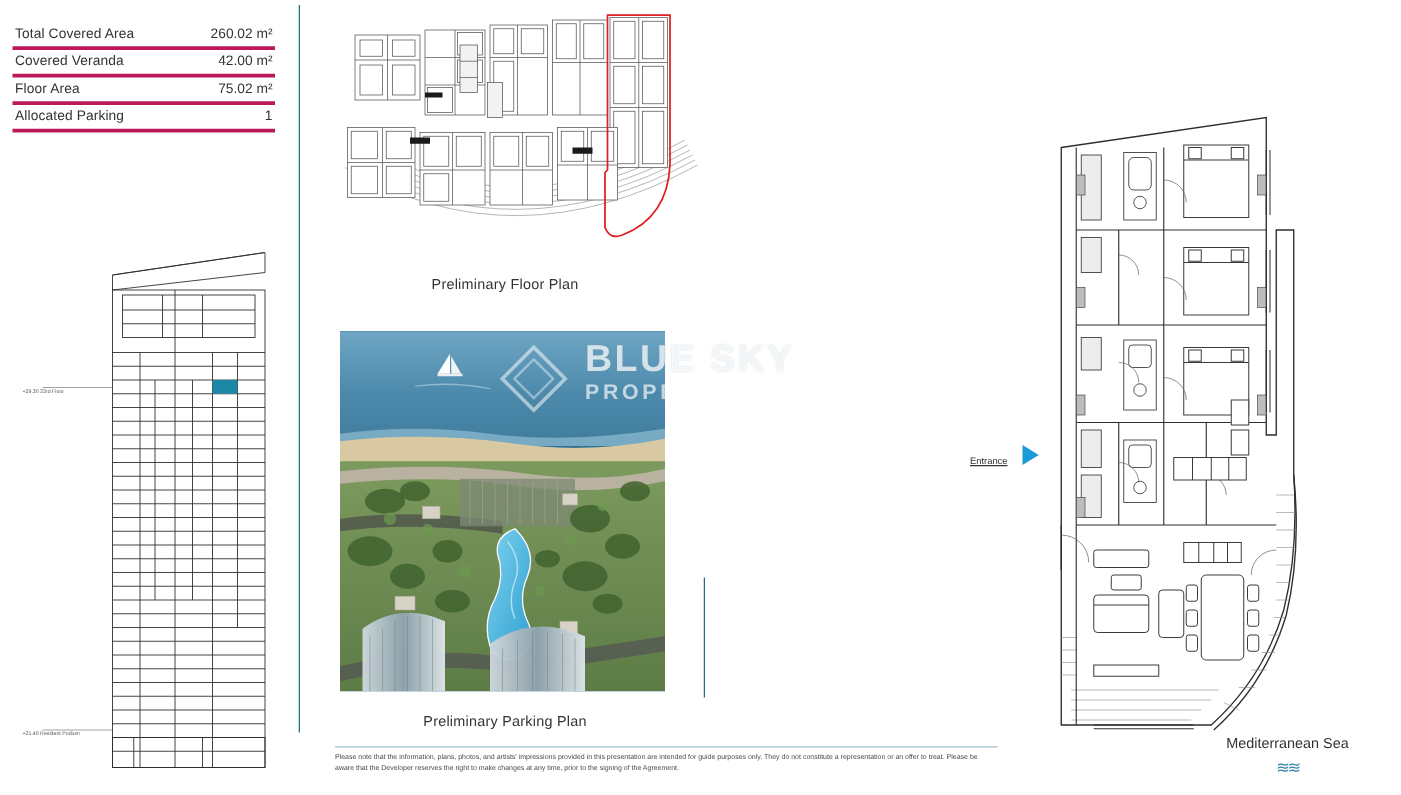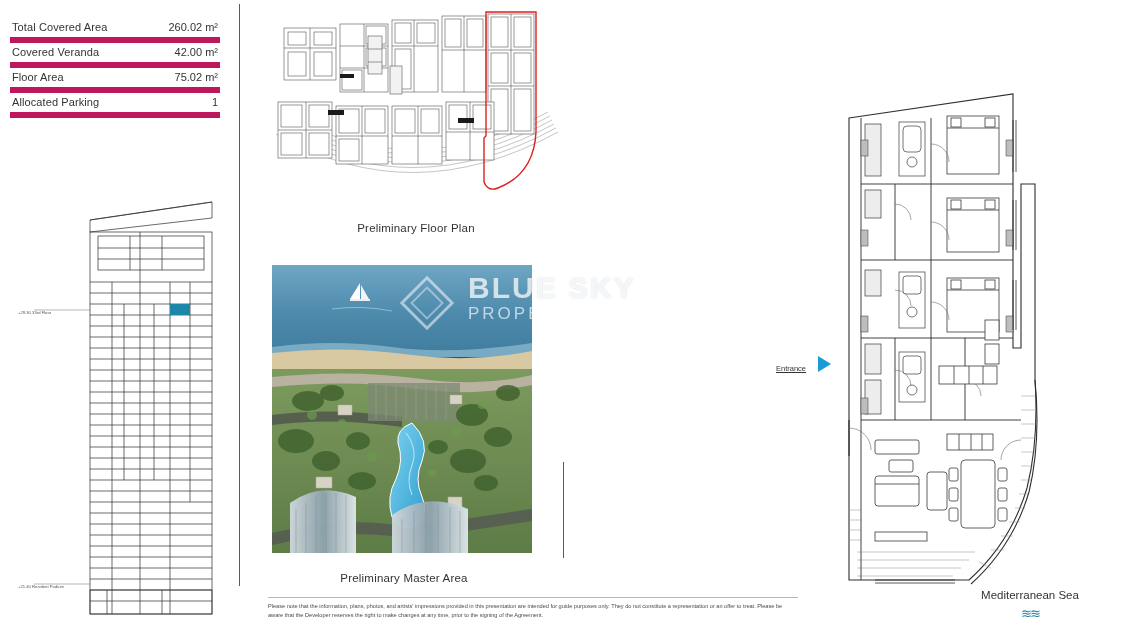--- a/index.html
+++ b/index.html
@@ -17,21 +17,21 @@
   #left-column {
     position: absolute; left: 0; top: 0;
     width: 238px; height: 636px;
   }
   #spec-table {
     position: absolute; left: 10px; top: 18px;
     width: 210px;
   }
   .spec-row {
     display: flex; justify-content: space-between; align-items: baseline;
-    border-bottom: 6px solid #be185d;
+    border-bottom: 3px solid #be185d;
     padding: 3px 2px 4px 2px;
     font-size: 11px;
     color: #333;
   }
   .spec-label { letter-spacing: .1px; }
   .spec-value { font-variant-numeric: tabular-nums; }
 
   
   #elevation {
     position: absolute; left: 12px; top: 192px;
@@ -68,21 +68,21 @@
     font-size: 11.5px;
     color: #333;
     text-align: center;
     letter-spacing: .2px;
   }
   #floor-plan-wrap {
     position: absolute; left: 14px; top: 6px;
     width: 300px; height: 210px;
   }
   #floor-plan-caption {
-    position: absolute; left: 12px; top: 222px; width: 312px;
+    position: absolute; left: 0; top: 222px; width: 312px;
   }
 
   #master-plan-img {
     position: absolute; left: 24px; top: 265px;
     width: 260px; height: 288px;
     overflow: hidden;
     background: #0f5f86;
   }
   #master-plan-caption {
     position: absolute; left: 0; top: 572px; width: 312px;
@@ -144,21 +144,21 @@
     z-index: 5;
   }
   #watermark .wm-text {
     font-size: 30px; font-weight: bold;
     color: rgba(255,255,255,.72);
     letter-spacing: 2px;
     line-height: 1.05;
     text-shadow: 0 0 2px rgba(120,150,170,.35);
   }
   #watermark .wm-sub {
-    font-size: 17px; font-weight: normal;
+    font-size: 17px; font-weight: bold;
     color: rgba(255,255,255,.66);
     letter-spacing: 3px;
   }
   #watermark .wm-mark {
     width: 62px; height: 62px; margin-right: 10px;
     opacity: .75;
   }
 </style>
 </head>
 <body>
@@ -459,21 +459,21 @@
 
       <g>
         <path d="M88 18 L88 34 L78 34 Z" fill="#ffffff"></path>
         <path d="M89 20 L97 34 L89 34 Z" fill="#f0f4f6"></path>
         <rect x="78" y="34" width="20" height="2" fill="#eaeef0"></rect>
       </g>
 
       <path d="M60 44 Q90 40 120 46" fill="none" stroke="#bcd8e6" stroke-width="1" opacity=".6"></path>
     </svg>
   </div>
-  <div class="plan-caption" id="master-plan-caption">Preliminary Master Area</div>
+  <div class="plan-caption" id="master-plan-caption">Preliminary Parking Plan</div>
 
   <div id="disclaimer">Please note that the information, plans, photos, and artists' impressions provided in this presentation are intended for guide purposes only. They do not constitute a representation or an offer to treat. Please be aware that the Developer reserves the right to make changes at any time, prior to the signing of the Agreement.</div>
 </div>
 
 <div id="right-column">
 
 
   <div id="entrance-label">Entrance</div>
   <div id="entrance-arrow"></div>
 

